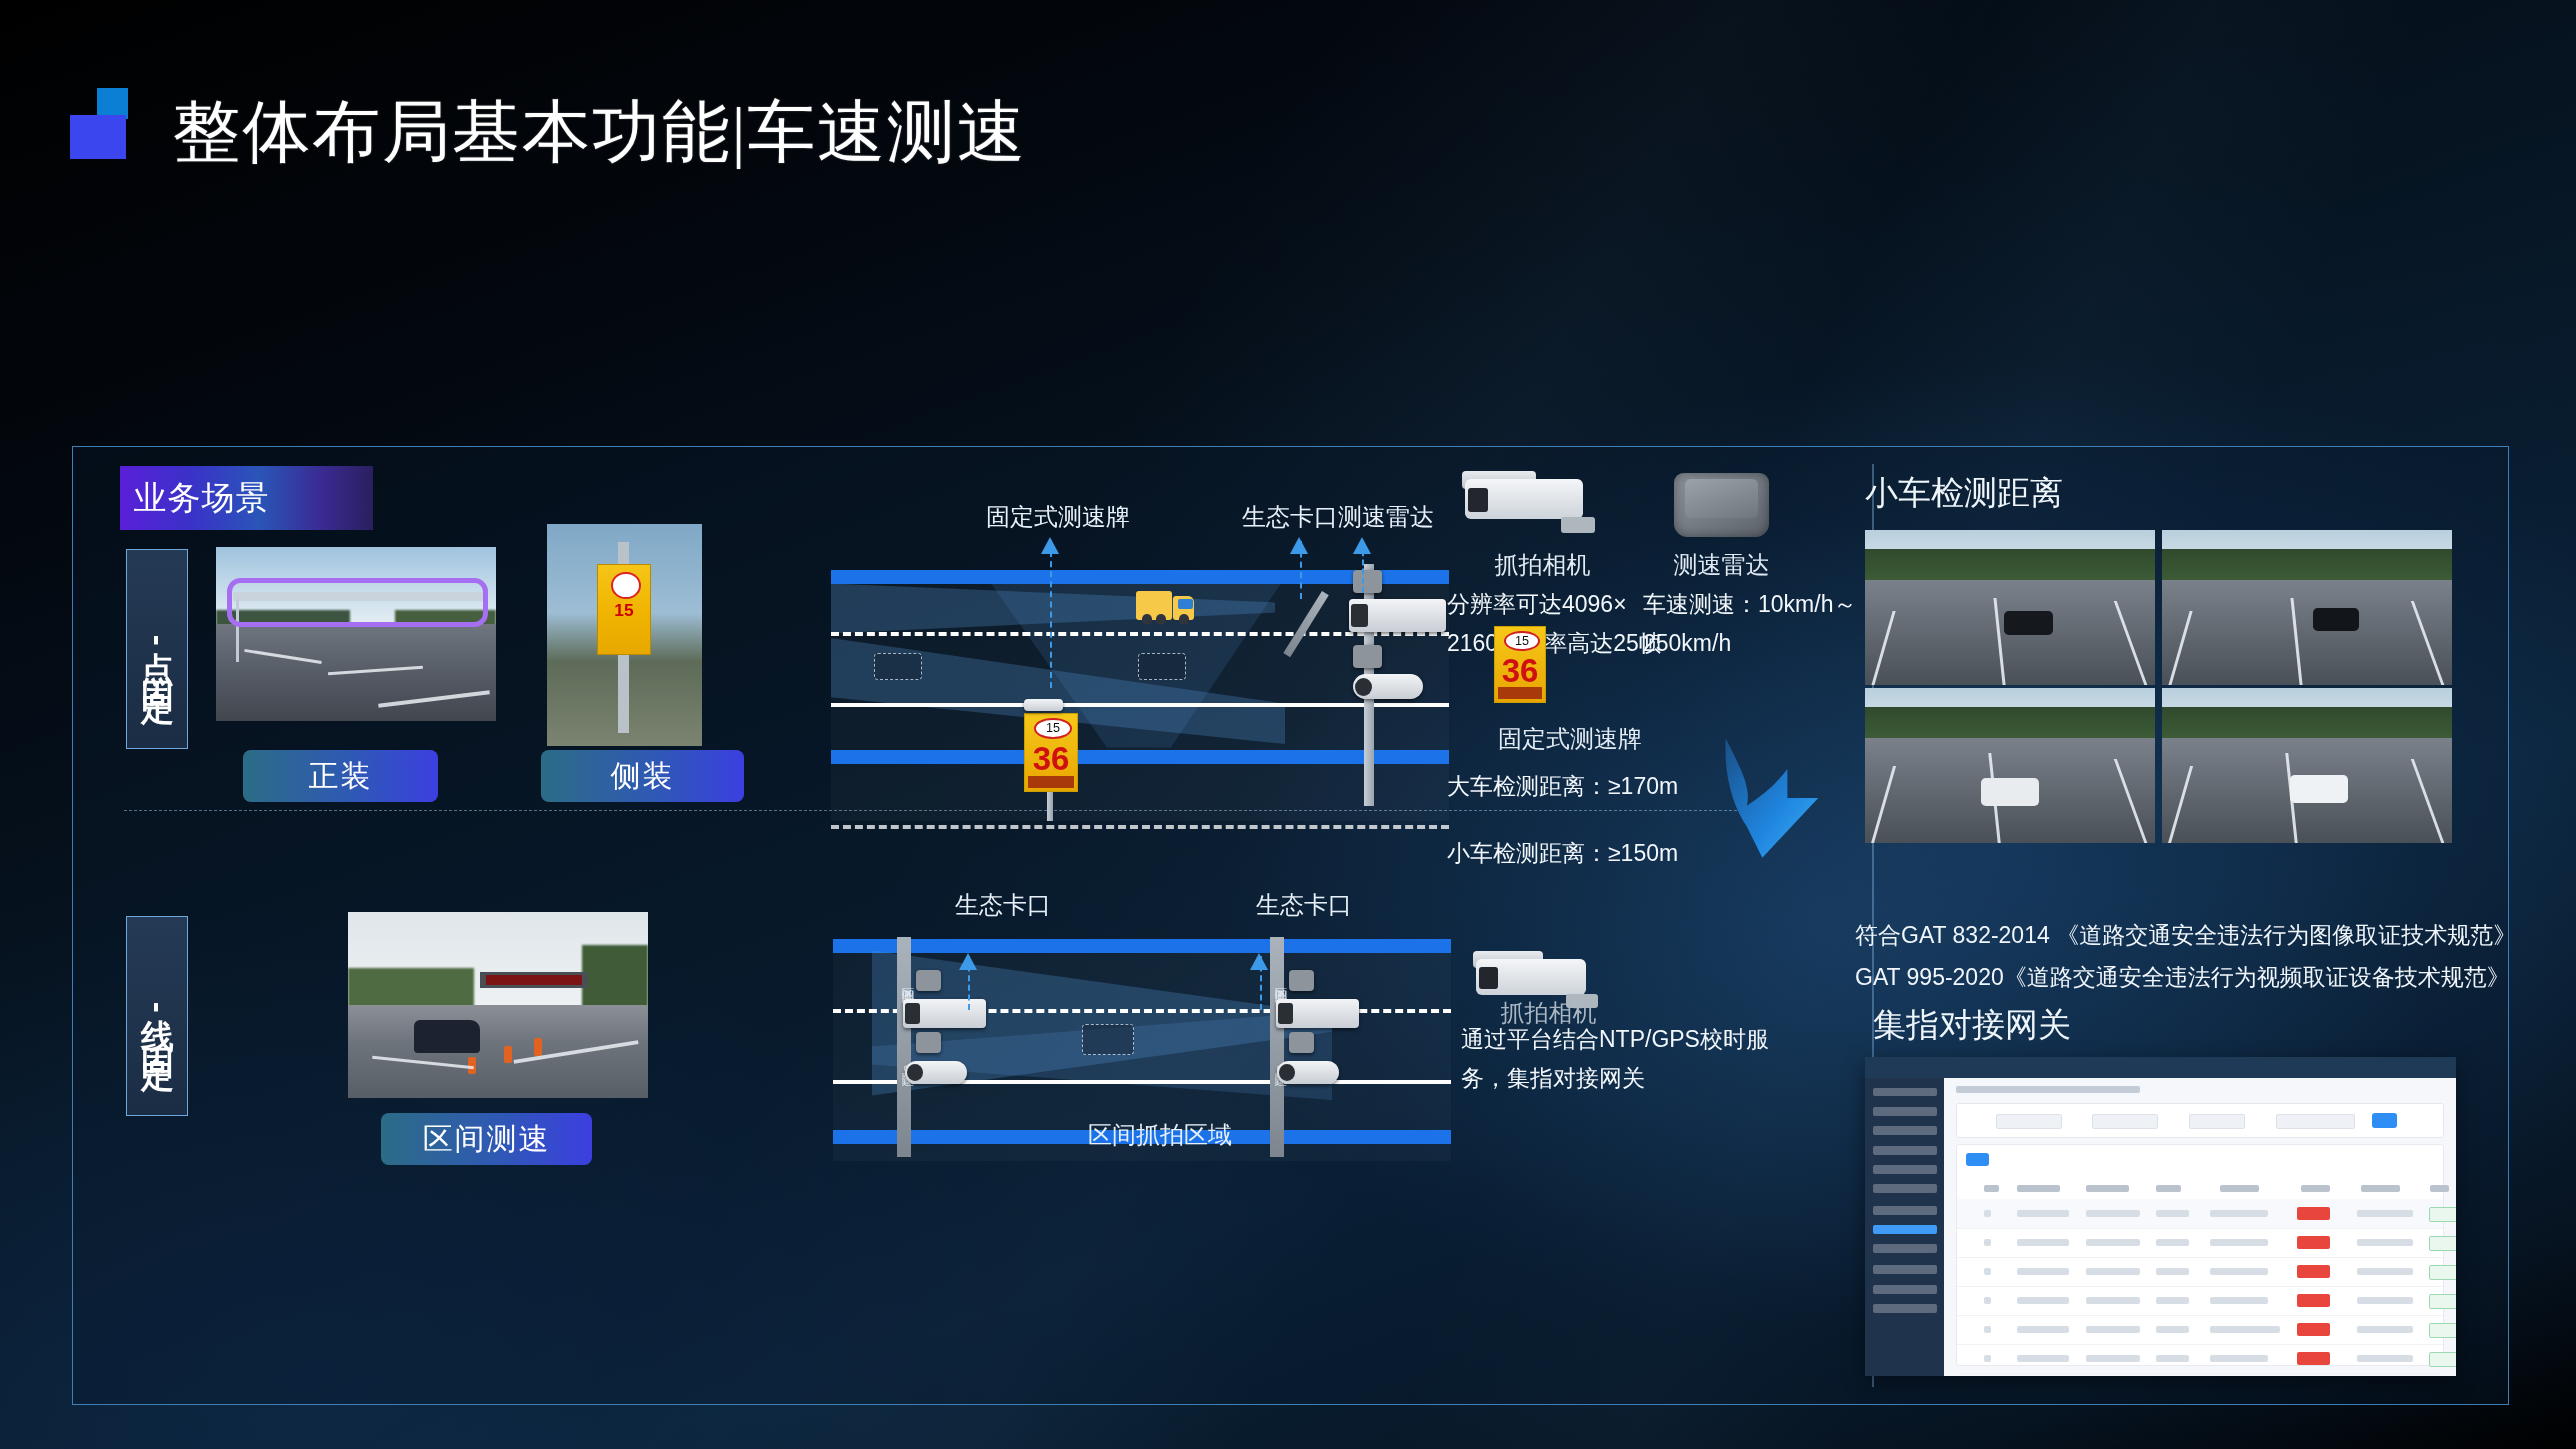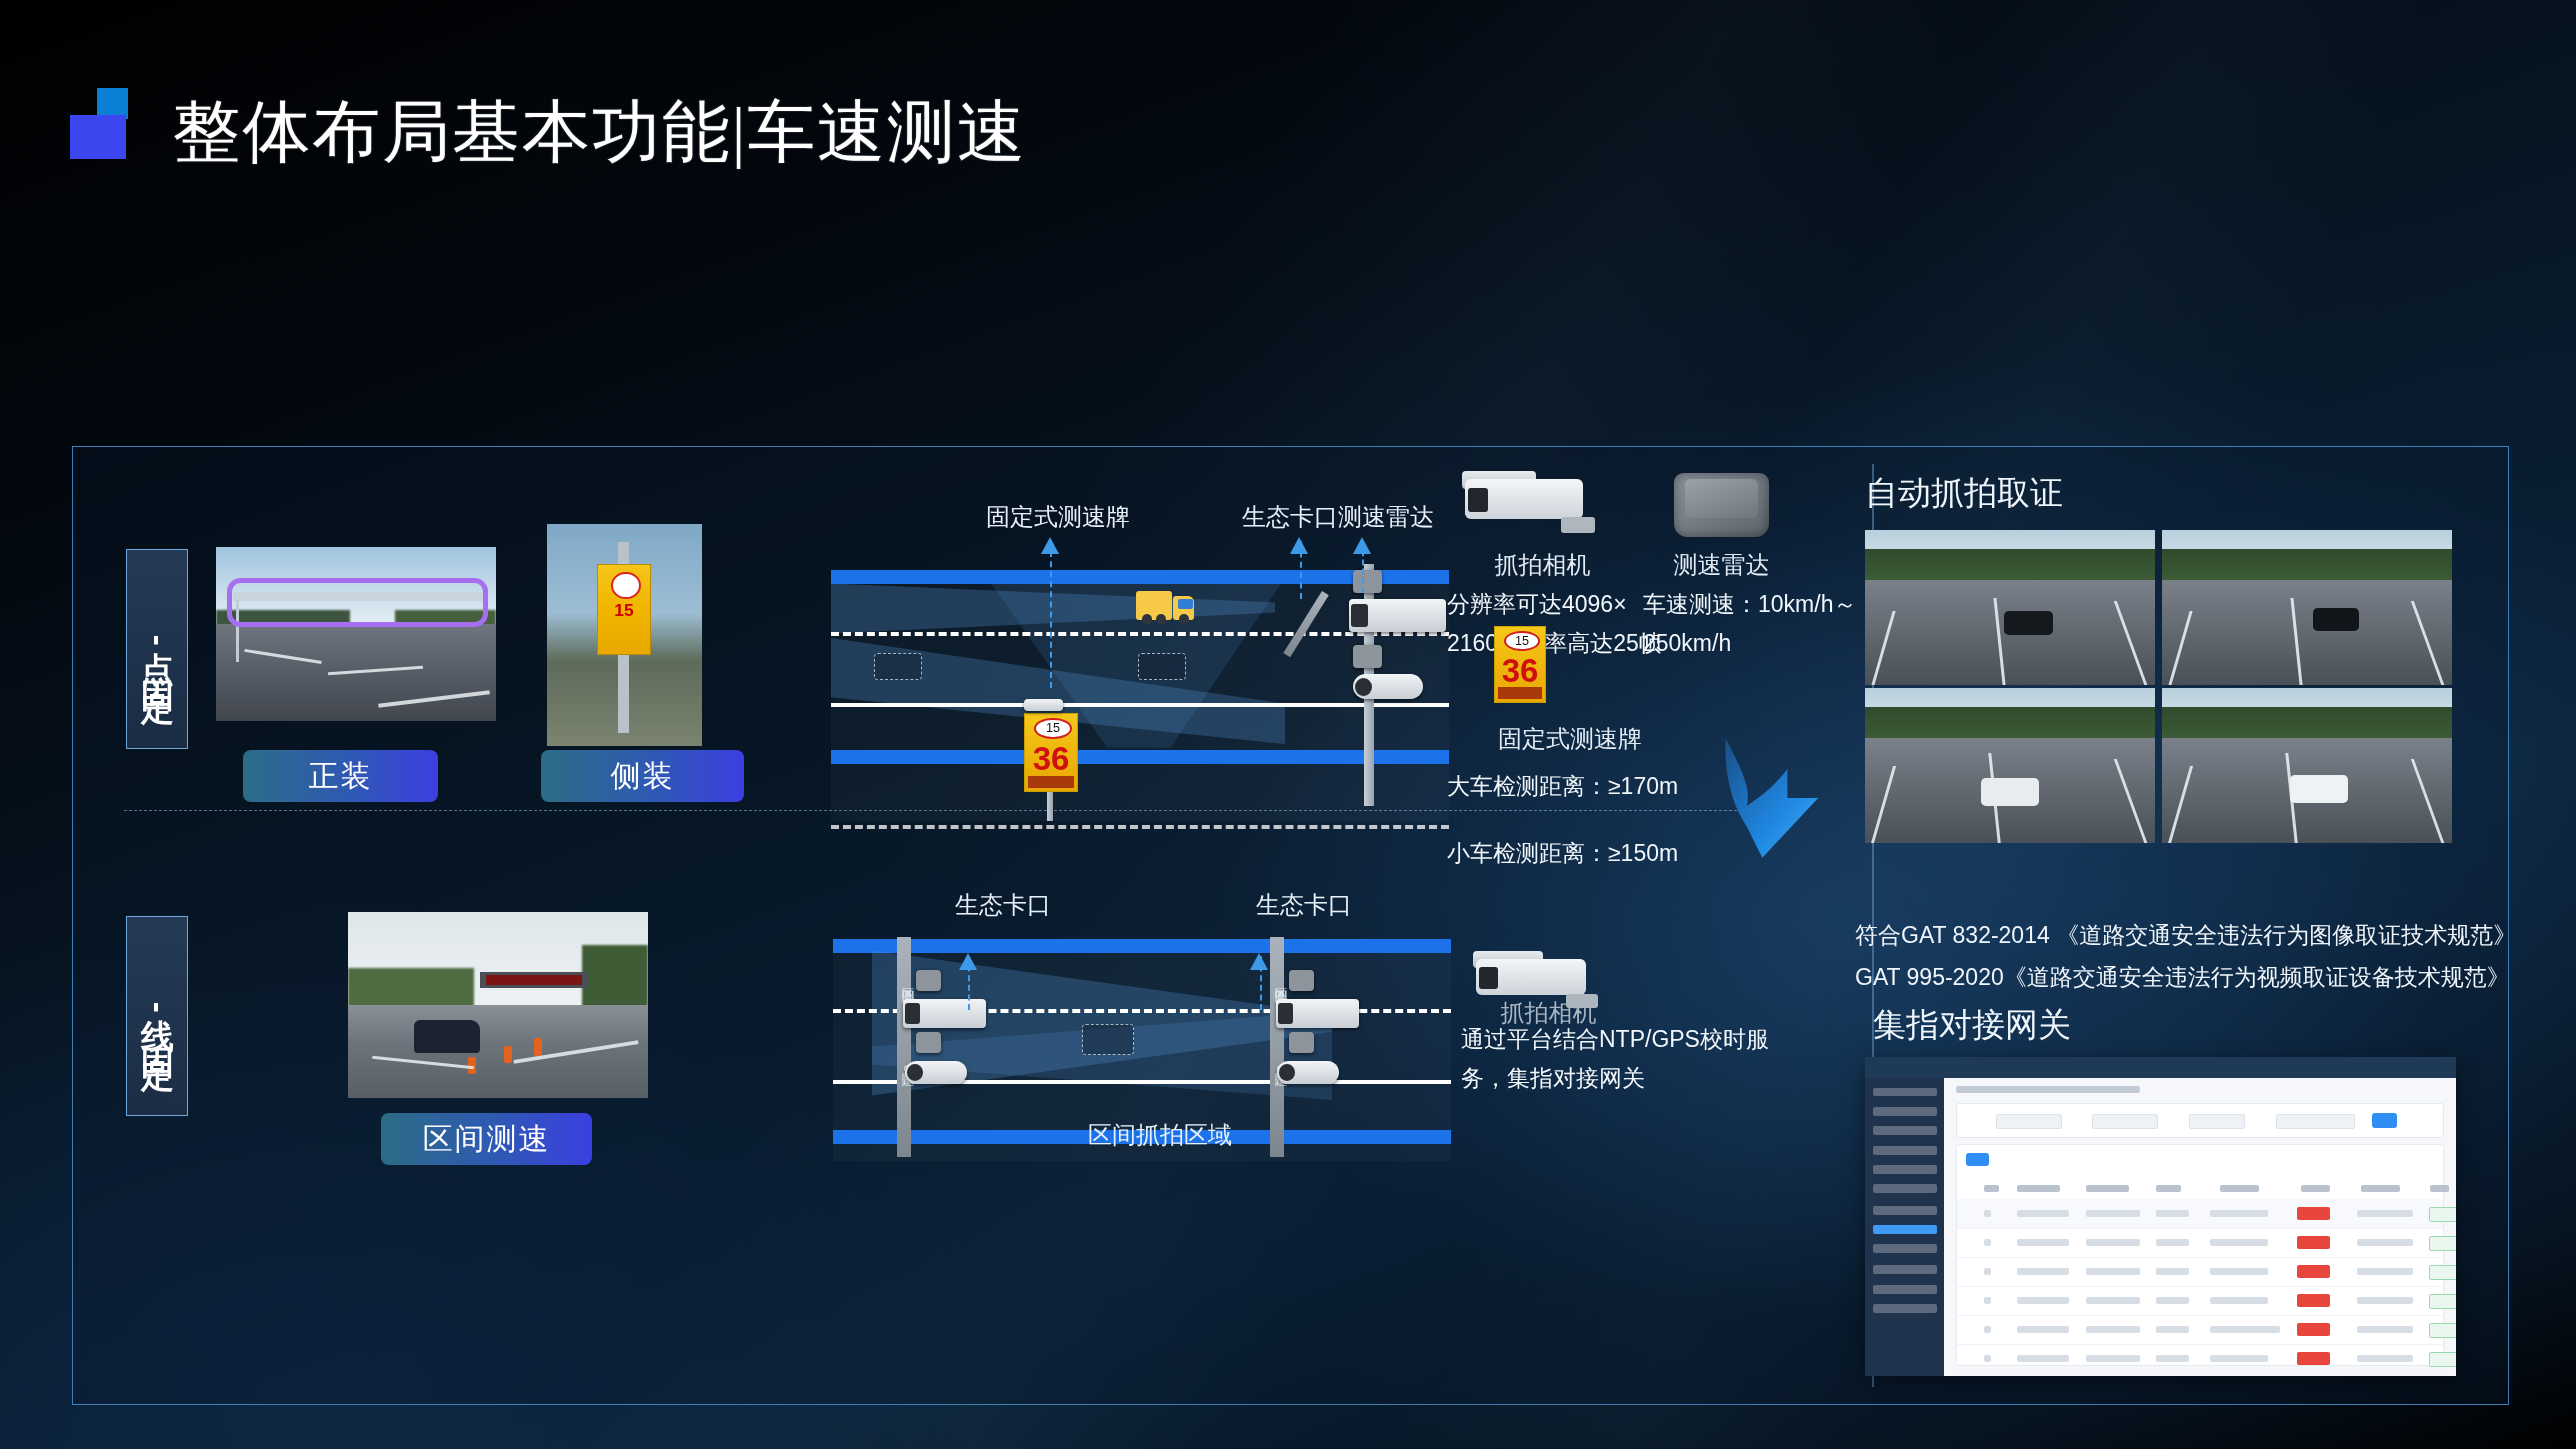--- a/index.html
+++ b/index.html
@@ -186,20 +186,23 @@
     </div>
     <div class="title-text">整体布局基本功能|车速测速</div>
   </div>
 
 
   <div class="panel">
     <div class="inner-bg"></div>
     <div class="vdiv"></div>
   </div>
 
+  <div class="scene-tag">
+    <span>业务场景</span>
+  </div>
 
   <div class="vlabel" id="vl-point">
     <span>点-固定</span>
   </div>
   <div class="vlabel" id="vl-line">
     <span>线-固定</span>
   </div>
 
   <div class="photo" id="ph-front">
     <div class="sky"></div>
@@ -385,21 +388,21 @@
           <linearGradient id="bg1" x1="0" y1="0" x2="1" y2="1">
         <stop offset="0%" stop-color="#1a4f86"></stop>
             <stop offset="60%" stop-color="#1f86e0"></stop>
             <stop offset="100%" stop-color="#3fb0f5"></stop>
       </linearGradient>
         </defs>
       <path d="M8,4 C26,40 34,56 30,74 C46,64 60,52 72,36 L72,66 L104,66 L46,128 L30,96 C14,72 6,40 8,4 Z" fill="url(#bg1)"></path>
     </svg>
   </div>
 
-  <div class="rt-title" style="left:1865px;top:471px;">自动抓拍取证</div>
+  <div class="rt-title" style="left:1865px;top:471px;">小车检测距离</div>
 
   <div class="ev" style="left:1865px;top:530px;width:290px;height:155px;">
     <div class="sky"></div>
       <div class="trees"></div>
       <div class="road"></div>
     <div class="mk" style="left:6%;top:52%;width:2.9px;height:48%;transform:skewX(-16deg);"></div>
     <div class="mk" style="left:46%;top:44%;width:2.9px;height:56%;transform:skewX(6deg);"></div>
     <div class="mk" style="right:8%;top:46%;width:2.9px;height:54%;transform:skewX(20deg);"></div>
     <div class="veh" style="left:48%;top:52%;width:17%;height:16%;background:#15181d;"></div>
   </div>

